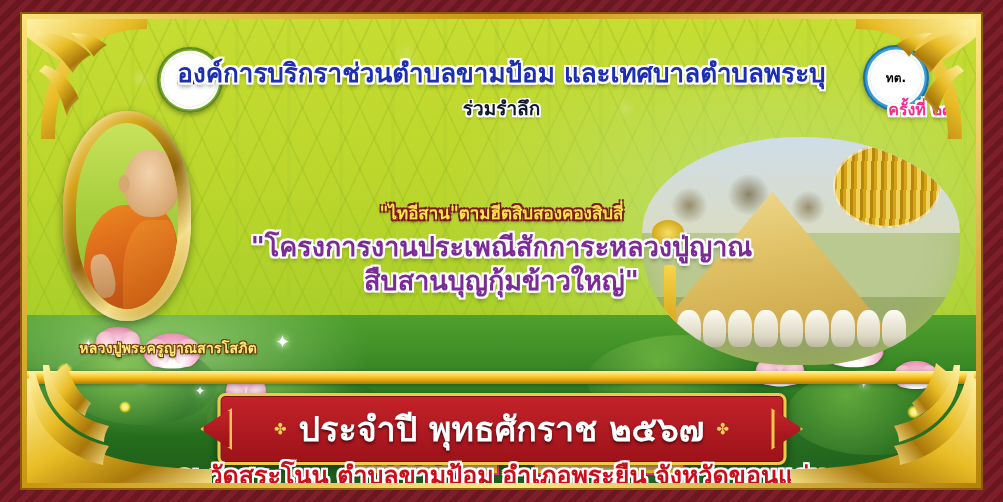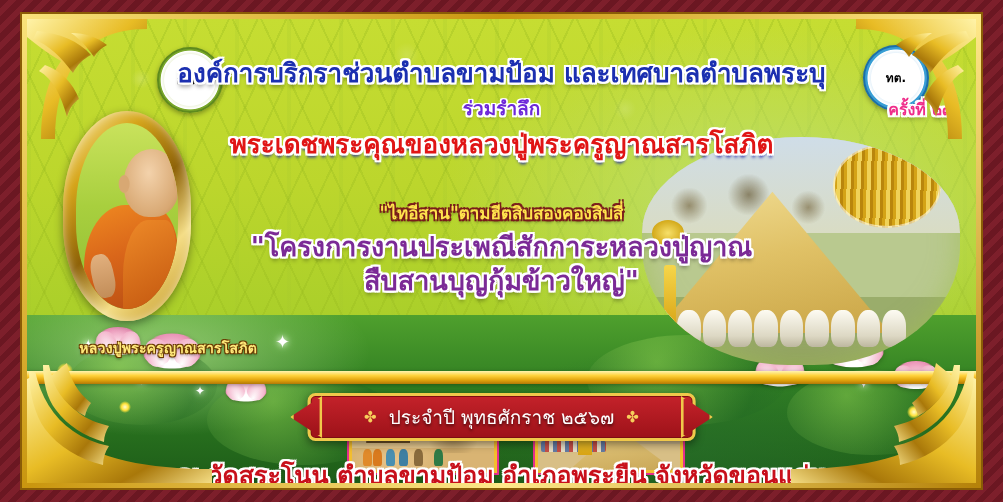--- a/index.html
+++ b/index.html
@@ -142,21 +142,21 @@
   .cap2{ top:336px; font-size:11px; color:#ffffff;
     text-shadow:-1px -1px 0 #2a5c12,1px -1px 0 #2a5c12,-1px 1px 0 #2a5c12,1px 1px 0 #2a5c12,0 2px 3px rgba(0,0,0,.5); }
 
   
   .hl { position:absolute; text-align:center; font-weight:bold; white-space:nowrap; }
 
   .t-line1 { left:0; right:0; top:33px; font-size:26px; color:#1b2fb0;
     text-shadow:-2px 0 #fff,2px 0 #fff,0 -2px #fff,0 2px #fff,
       -2px -2px #fff,2px -2px #fff,-2px 2px #fff,2px 2px #fff,
       0 4px 4px rgba(0,0,0,.45); }
-  .t-line2 { left:0; right:0; top:74px; font-size:19px; color:#6d28d9;
+  .t-line2 { left:0; right:0; top:74px; font-size:19px; color:#0f172a;
     text-shadow:-1.5px 0 #fff,1.5px 0 #fff,0 -1.5px #fff,0 1.5px #fff,
       -1.5px -1.5px #fff,1.5px -1.5px #fff,-1.5px 1.5px #fff,1.5px 1.5px #fff,
       0 3px 3px rgba(0,0,0,.4); }
   .t-line3 { left:0; right:0; top:104px; font-size:26px; color:#e01515;
     text-shadow:-2px 0 #fff,2px 0 #fff,0 -2px #fff,0 2px #fff,
       -2px -2px #fff,2px -2px #fff,-2px 2px #fff,2px 2px #fff,
       0 4px 3px rgba(30,40,170,.85); }
   .t-line4 { left:0; right:0; top:157px; font-size:17px; color:#ffe34d;
     text-shadow:-1.6px -1.6px 0 #7a1b1b,1.6px -1.6px 0 #7a1b1b,-1.6px 1.6px 0 #7a1b1b,1.6px 1.6px 0 #7a1b1b,
       0 3px 3px rgba(0,0,0,.45); }
@@ -257,21 +257,21 @@
     box-shadow:0 3px 8px rgba(0,0,0,.45), inset 0 0 0 1px #7d0d12;
     display:flex; align-items:center; gap:12px;
   }
   .ribbon::before,.ribbon::after{
     content:""; position:absolute; top:50%; width:26px; height:36px;
     transform:translateY(-50%);
     background:linear-gradient(#c4222a,#9d1219); border:3px solid #f0c84a;
   }
   .ribbon::before{ left:-20px; clip-path:polygon(100% 0,100% 100%,0 50%); }
   .ribbon::after { right:-20px; clip-path:polygon(0 0,0 100%,100% 50%); }
-  .ribbon-text{ font-size:19px; font-weight:normal; color:#ffffff; white-space:nowrap;
+  .ribbon-text{ font-size:34px; font-weight:bold; color:#ffffff; white-space:nowrap;
     text-shadow:0 2px 3px rgba(0,0,0,.6); }
   .ribbon-orn{ color:#f6cf5c; font-size:15px; }
 
   
   .venue{
     position:absolute; left:0; right:0; top:436px; text-align:center;
     font-size:25px; font-weight:bold; color:#c8101b; white-space:nowrap;
     text-shadow:-2px 0 #fff,2px 0 #fff,0 -2px #fff,0 2px #fff,
       -2px -2px #fff,2px -2px #fff,-2px 2px #fff,2px 2px #fff,
       0 3px 4px rgba(0,0,0,.45);
@@ -349,21 +349,20 @@
         <div class="monk-head">
           <div class="monk-ear" style="left:-5px;"></div>
           <div class="monk-ear" style="right:-5px;"></div>
         </div>
       </div>
     </div>
     <div class="cap cap1">หลวงปู่พระครูญาณสารโสภิต</div>
 
     <div class="hl t-line1">องค์การบริกราช่วนตำบลขามป้อม และเทศบาลตำบลพระบุ</div>
     <div class="hl t-line2">ร่วมรำลึก</div>
-    <div class="hl t-line3">พระเดชพระคุณของหลวงปู่พระครูญาณสารโสภิต</div>
     <div class="hl t-line5">"ไทอีสาน"ตามฮีตสิบสองคองสิบสี่</div>
     <div class="hl t-line6">"โครงการงานประเพณีสักการะหลวงปู่ญาณ</div>
     <div class="hl t-line7">สืบสานบุญกุ้มข้าวใหญ่"</div>
 
     <div class="edition">ครั้งที่ ๒๗</div>
 
     <div class="thumb thumb-a">
       <div class="tree"></div>
       <div class="hut"></div>
       <div class="fig" style="left:8%;background:#e08a2a;"></div>

